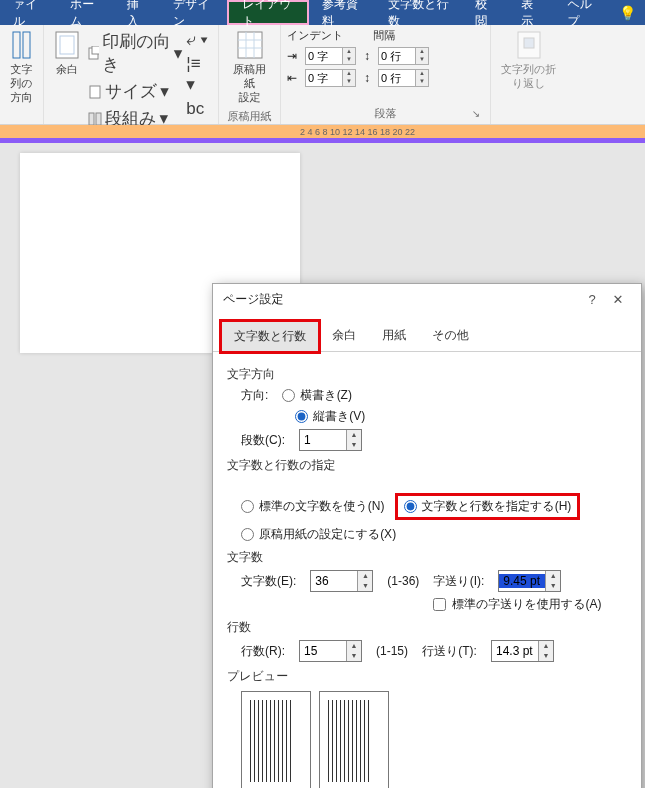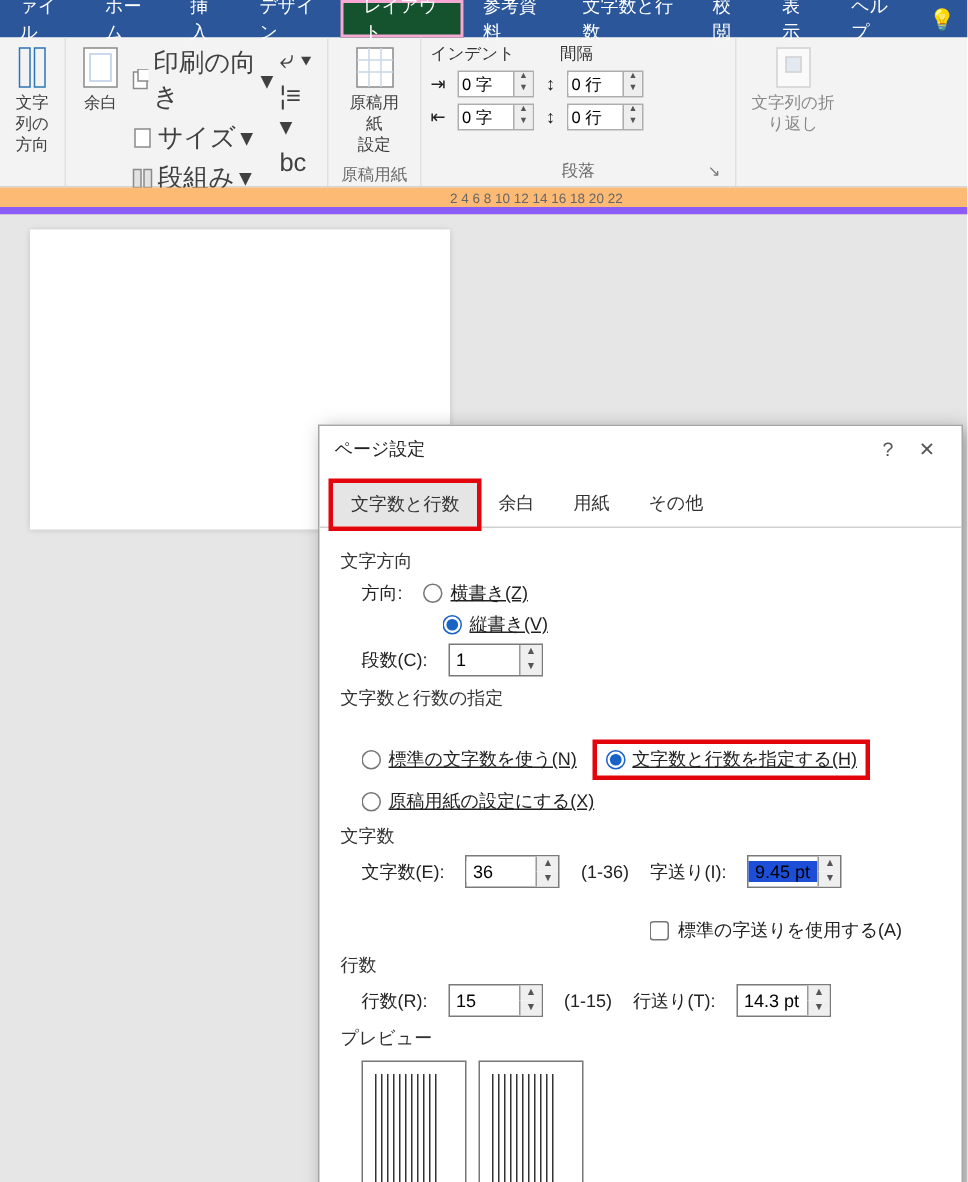--- a/index.html
+++ b/index.html
@@ -40,21 +40,21 @@
   .dlg-titlebar .spacer { flex:1; }
   .dlg-titlebar span.ic { width:26px; text-align:center; color:#555; font-size:13px; cursor:default; }
   .dlg-tabs { display:flex; padding:6px 6px 0 8px; border-bottom:1px solid #d0d0d0; }
   .dlg-tab { padding:6px 12px; font-size:12px; color:#333; border:1px solid transparent; border-bottom:none; cursor:default; }
   .dlg-tab.active { border:1px solid #bdbdbd; border-bottom:1px solid #fff; background:#e5e5e5; position:relative; top:1px; }
   .dlg-tab.hl{ outline:3px solid #e4040b; outline-offset:-1px; }
   .dlg-body { padding:8px 14px 4px; }
 
   .sect-h { font-size:12px; color:#333; margin:6px 0 4px; }
   .rowline { display:flex; align-items:center; gap:14px; margin:4px 0 4px 14px; }
-  .radio { display:flex; gap:5px; font-size:12px;text-decoration:underline; }
+  .radio { display:flex; gap:5px; font-size:12px; }
   .radio input { accent-color:#1a63c6; }
   .hlbox { border:3px solid #e4040b; padding:2px 6px; }
   .numspin { display:inline-flex; align-items:center; border:1px solid #7a7a7a; background:#fff; height:22px; }
   .numspin input { border:none; width:46px; font-size:12px; padding:0 4px; }
   .numspin .btns { display:flex; flex-direction:column; }
   .numspin .btns span { width:15px; height:10px; border-left:1px solid #9a9a9a; background:#efefef; font-size:7px; text-align:center; line-height:9px; color:#555; }
   .numspin.sel input { background:#1d4ed8; }
 
   .chk { display:flex; align-items:center; gap:6px; font-size:12px; margin-left:0; }
   .preview-box { display:flex; gap:8px; margin:6px 0 14px 14px; }
@@ -299,21 +299,21 @@
         <span>(1-36)</span>
         <span>字送り(I):</span>
         <div class="numspin sel">
             <input value="9.45 pt" style="">
             <div class="btns">
               <span>▲</span>
               <span>▼</span>
             </div>
           </div>
       </div>
-      <div style="margin:20px 0 6px 206px;">
+      <div style="margin:4px 0 6px 206px;">
         <label class="chk">
             <input type="checkbox" style="">
             <span>標準の字送りを使用する(A)</span>
           </label>
       </div>
 
       <div class="sect-h">行数</div>
       <div class="rowline">
         <span>行数(R):</span>
         <div class="numspin">

